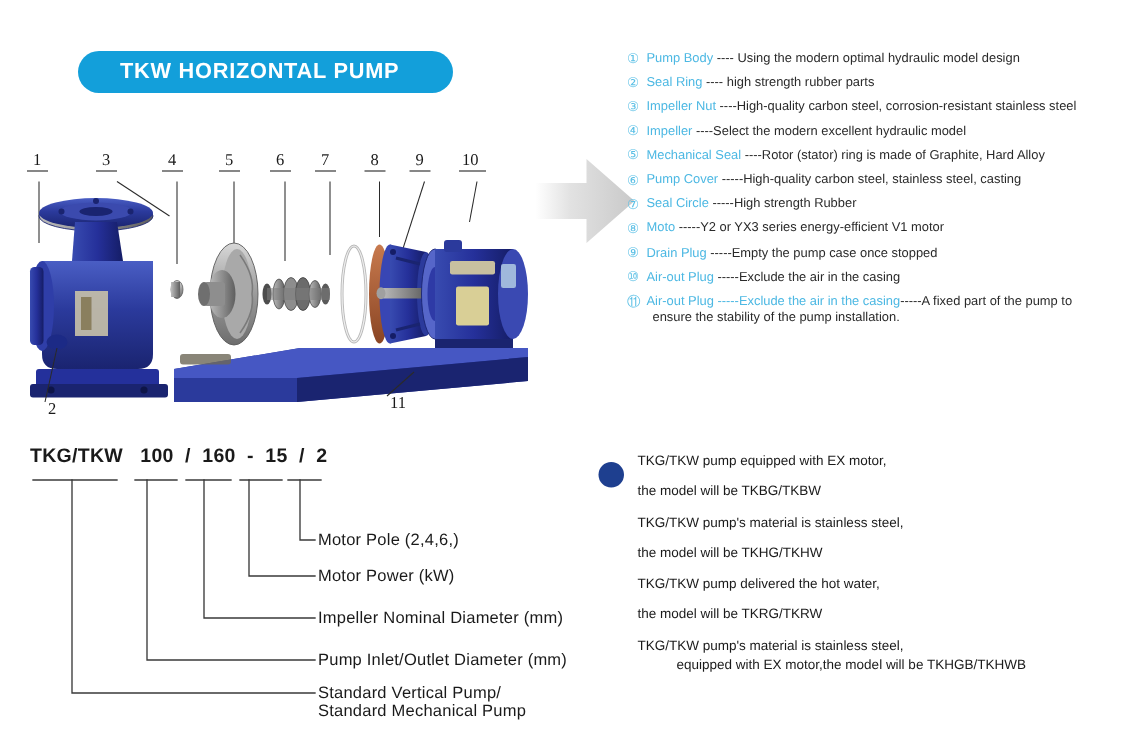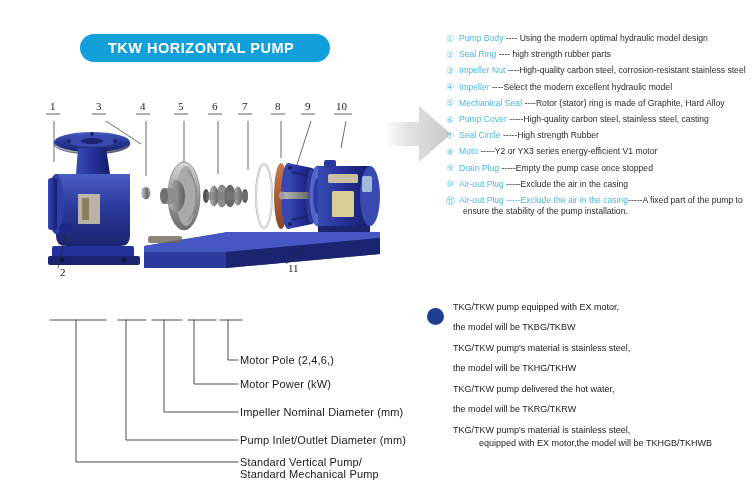--- a/index.html
+++ b/index.html
@@ -4,21 +4,21 @@
 <style>
   html,body{margin:0;padding:0;}
   body{
     width:756px;height:500px;
     background:#ffffff;
     font-family:"Liberation Sans",sans-serif;
     overflow:hidden;
     position:relative;
     color:#1a1a1a;
   }
-  .page{position:absolute;inset:0;margin-left:28px;}
+  .page{position:absolute;inset:0;}
 
   
   .title-banner{
     position:absolute;left:52px;top:34px;
     width:250px;height:28px;
     background:#139fda;
     border-radius:14px;
     display:flex;align-items:center;
   }
   .title-banner .t{
@@ -297,20 +297,21 @@
       <span class="num">⑩</span>
       <span class="txt"><span class="name">Air-out Plug</span><span class="desc"> -----Exclude the air in the casing</span></span>
     </div>
     <div class="row">
       <span class="num">⑪</span>
       <span class="txt"><span class="name">Air-out Plug -----Exclude the air in the casing</span><span class="desc">-----A fixed part of the pump to</span><span class="cont">ensure the stability of the pump installation.</span></span>
     </div>
   </div>
 
   <div class="model">
+    <div class="code">TKG/TKW   100  /  160  -  15  /  2</div>
 
     <svg width="376" height="196" viewBox="0 0 376 196">
       <g stroke="#3a3a3a" stroke-width="0.9" fill="none" stroke-linecap="square">
 
         <line x1="8" y1="24" x2="64" y2="24"></line>
         <line x1="76" y1="24" x2="104" y2="24"></line>
         <line x1="110" y1="24" x2="140" y2="24"></line>
         <line x1="146" y1="24" x2="174" y2="24"></line>
         <line x1="178" y1="24" x2="200" y2="24"></line>
 

